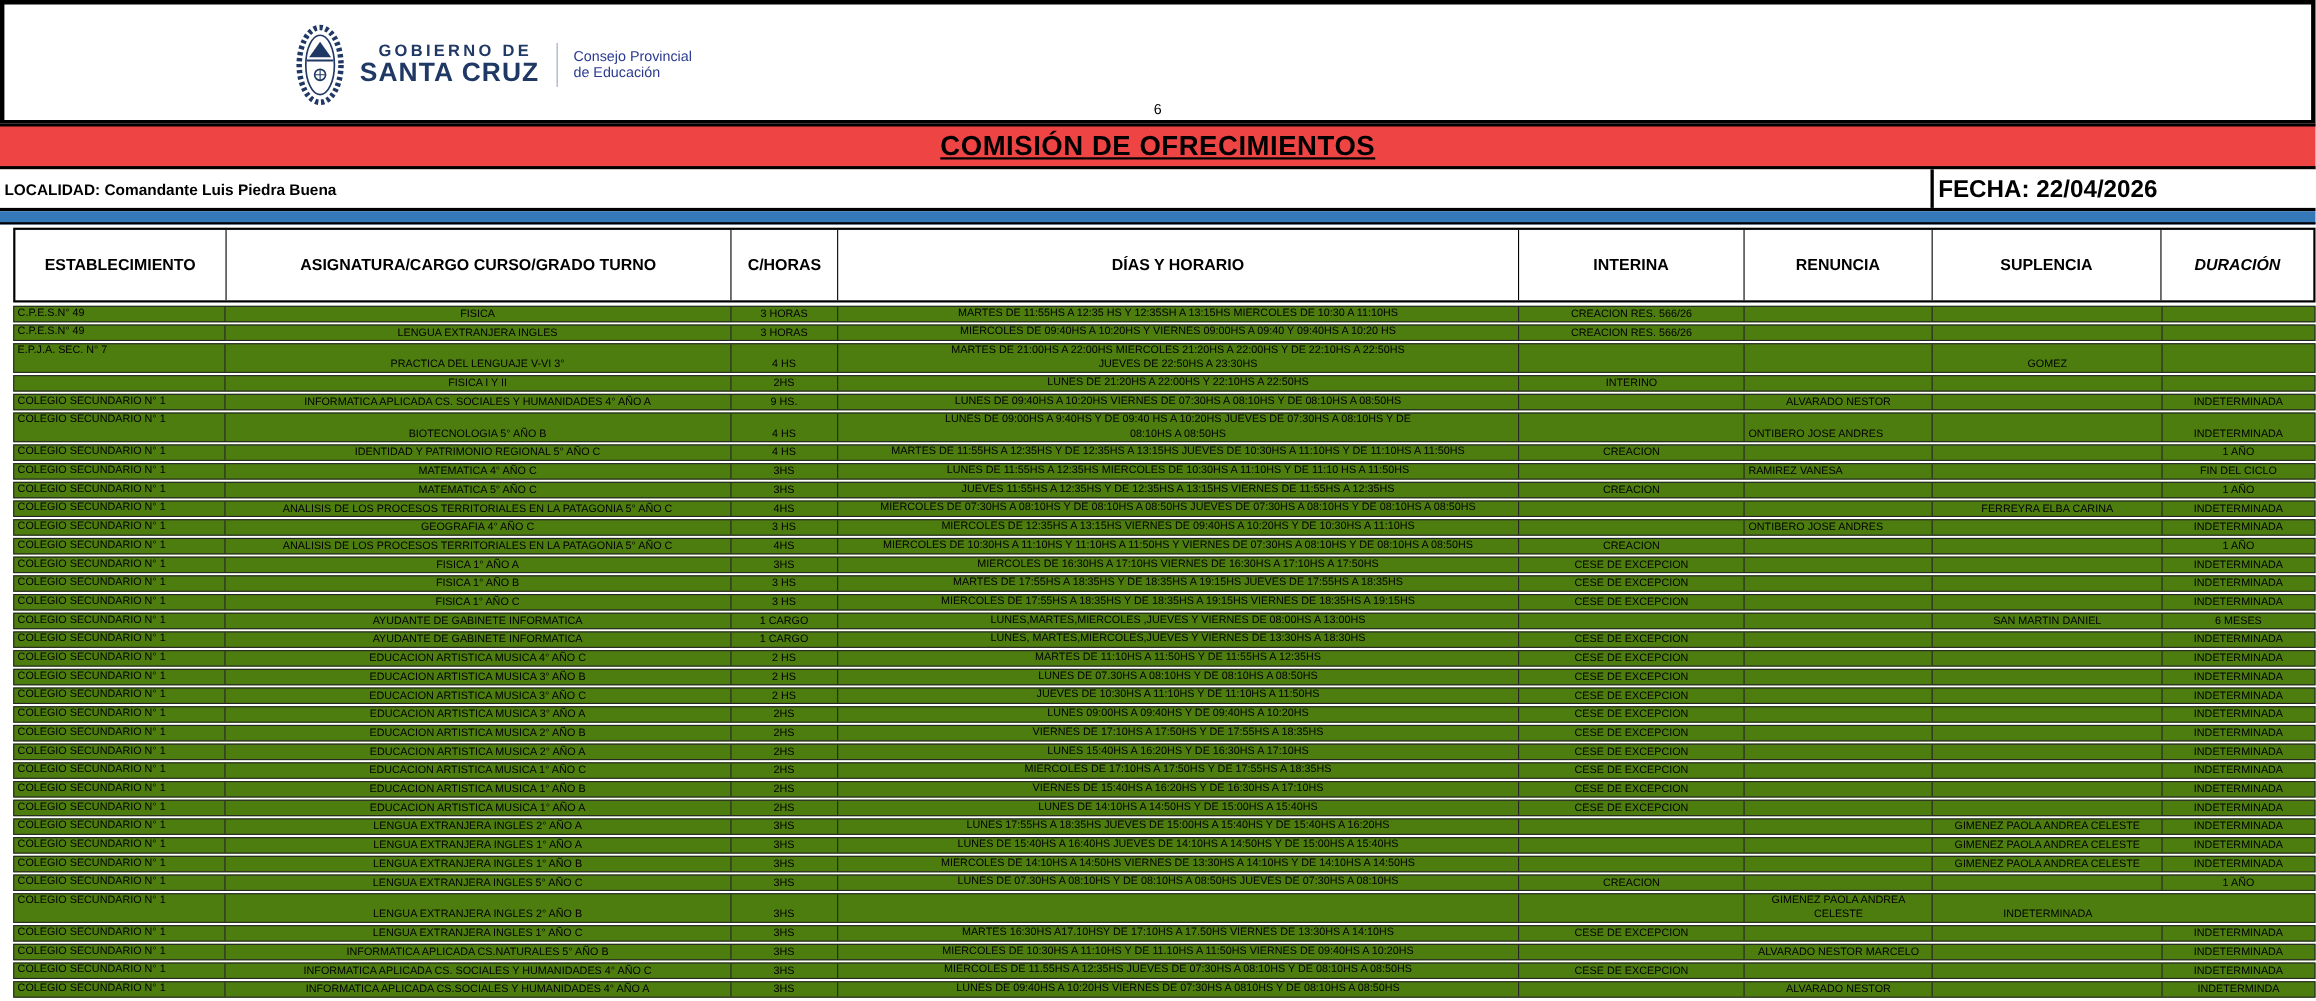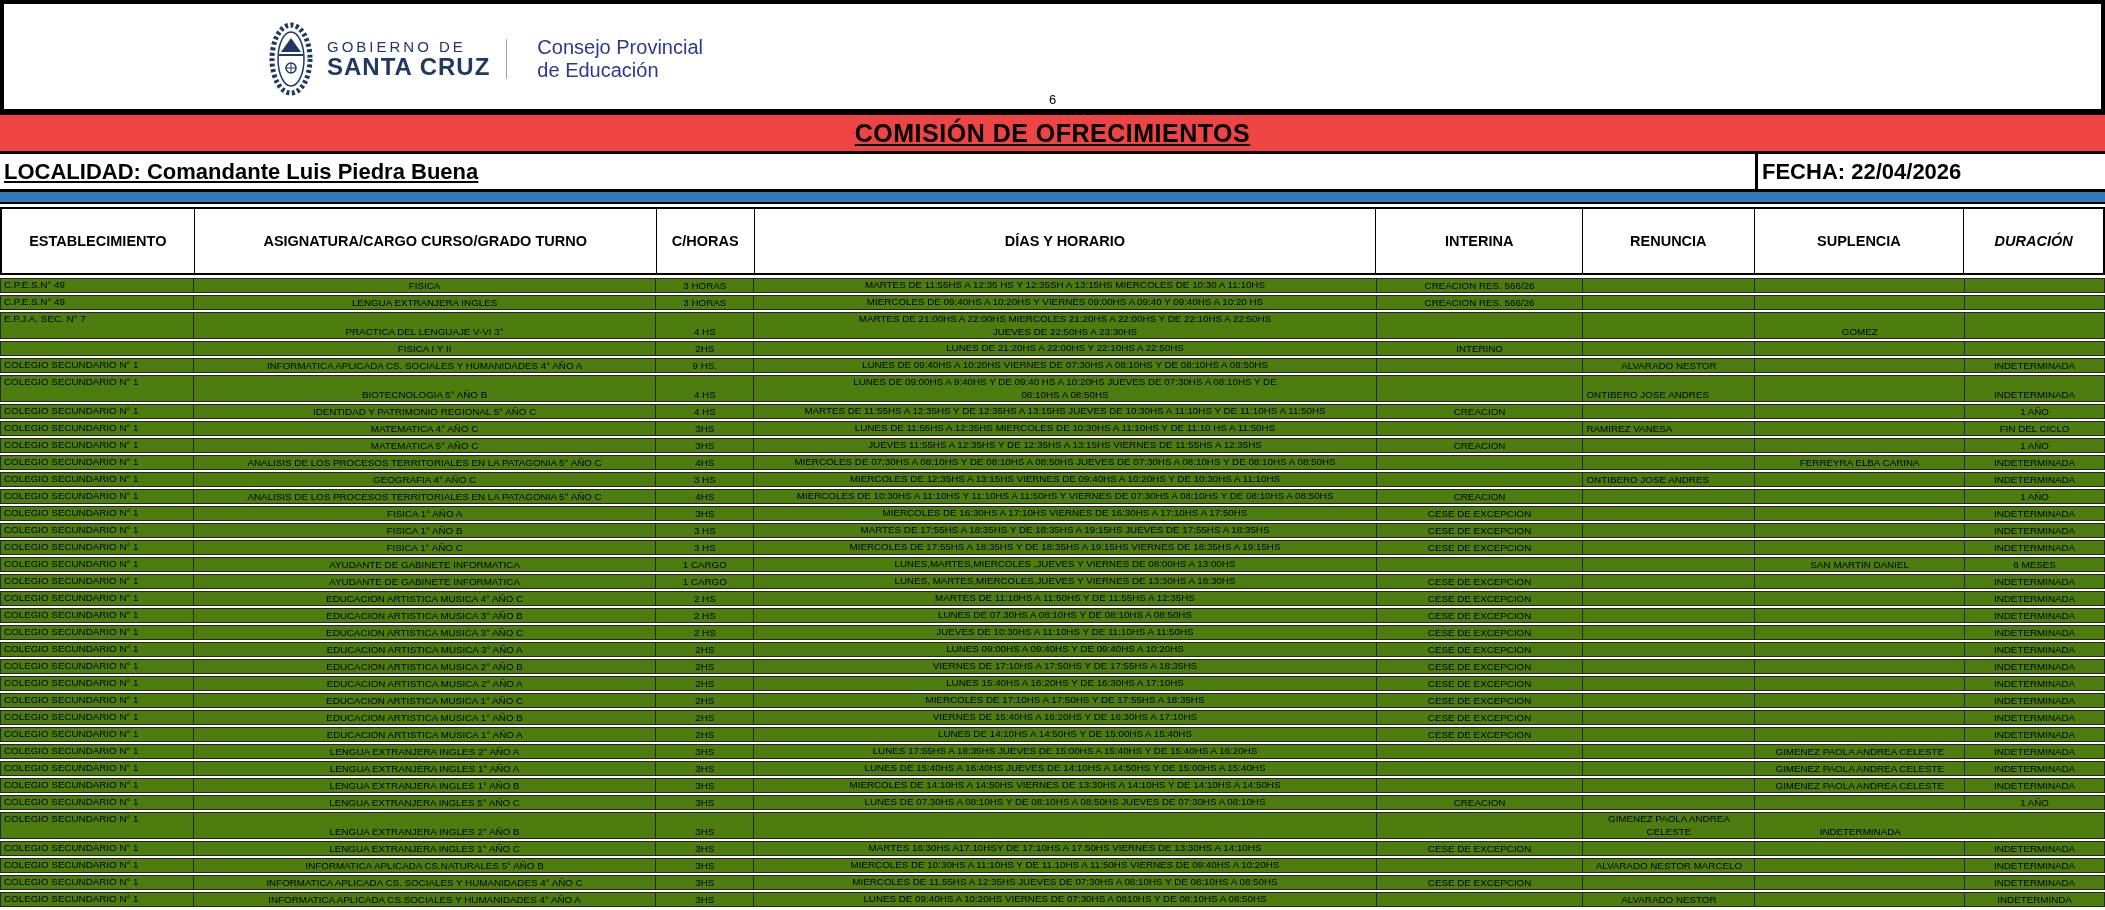--- a/index.html
+++ b/index.html
@@ -12,44 +12,44 @@
   .sheet { width:2105px; position:relative; }
 
   
   .logo-box {
     height:112px; border:4px solid #000; border-bottom-width:3px;
     position:relative; background:#fff;
   }
   .logo-wrap { position:absolute; left:265px; top:18px; display:flex; align-items:center; gap:14px; }
   .crest svg { display:block; }
   .gob-text { line-height:1.05; color:#203864; padding-right:16px; border-right:1px solid #9aa3c0; }
-  .gob-line1 { font-size:15px; letter-spacing:3px; font-weight:400; }
+  .gob-line1 { font-size:15px; letter-spacing:3px; font-weight:700;margin-left:17px; }
   .gob-line2 { font-size:24px; font-weight:bold; letter-spacing:1px; }
-  .consejo-text { color:#2b3a8f; font-size:20px; line-height:1.15;margin-left:16px; }
+  .consejo-text { color:#2b3a8f; font-size:13px; line-height:1.15; }
   .page-num { position:absolute; bottom:2px; left:0; right:0; text-align:center; font-size:13px; color:#000; }
 
   
   .title-band {
     background:#ef4444; border-top:3px solid #000; border-bottom:3px solid #000;
     height:42px; display:flex; align-items:center; justify-content:center;
   }
   .title-band .title {
     font-size:25px; font-weight:bold; text-decoration:underline; color:#000; letter-spacing:.5px;
   }
 
   
   .loc-row { display:flex; border-bottom:3px solid #000; height:38px; background:#fff; }
   .loc-cell { flex:0 0 1758px; border-right:3px solid #000; display:flex; align-items:center; padding-left:4px;
-              font-size:22px; font-weight:bold;text-decoration:underline; }
+              font-size:14px; font-weight:bold; }
   .fecha-cell { flex:1; display:flex; align-items:center; padding-left:4px; font-size:22px; font-weight:bold; }
 
   .band2 { background:#3478b8; height:12px; border-bottom:2px solid #000; }
 
   
-  .tablewrap { padding:3px 0 0 0; }
+  .tablewrap { padding:3px 0 0 12px; }
   .grid-row {
     display:grid;
     grid-template-columns: 193fr 463fr 98fr 623fr 207fr 172fr 210fr 139fr;
   }
   .thead {
     border:2px solid #000; min-height:68px; background:#fff; font-weight:bold; font-size:14.5px;
     margin-bottom:3px;
   }
   .thead .cell { display:flex; align-items:center; justify-content:center; text-align:center;
     border-right:1.5px solid #000; padding:2px 4px; }

